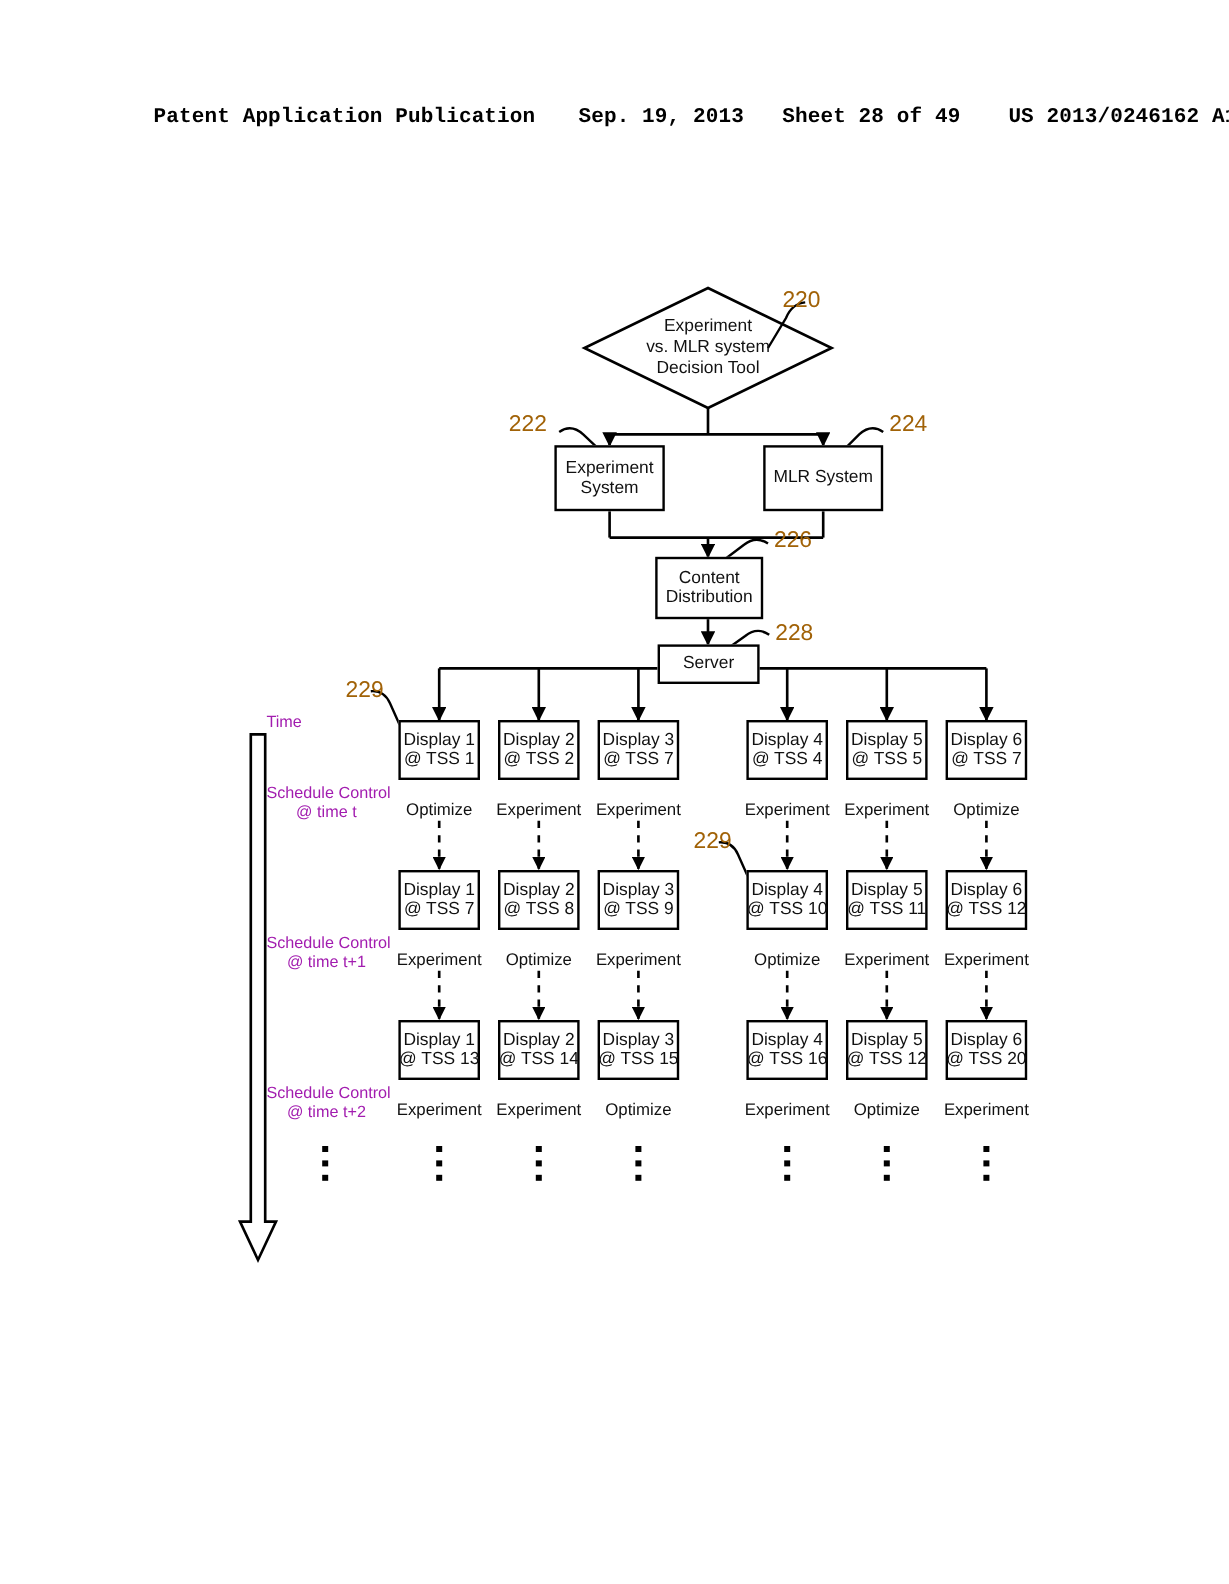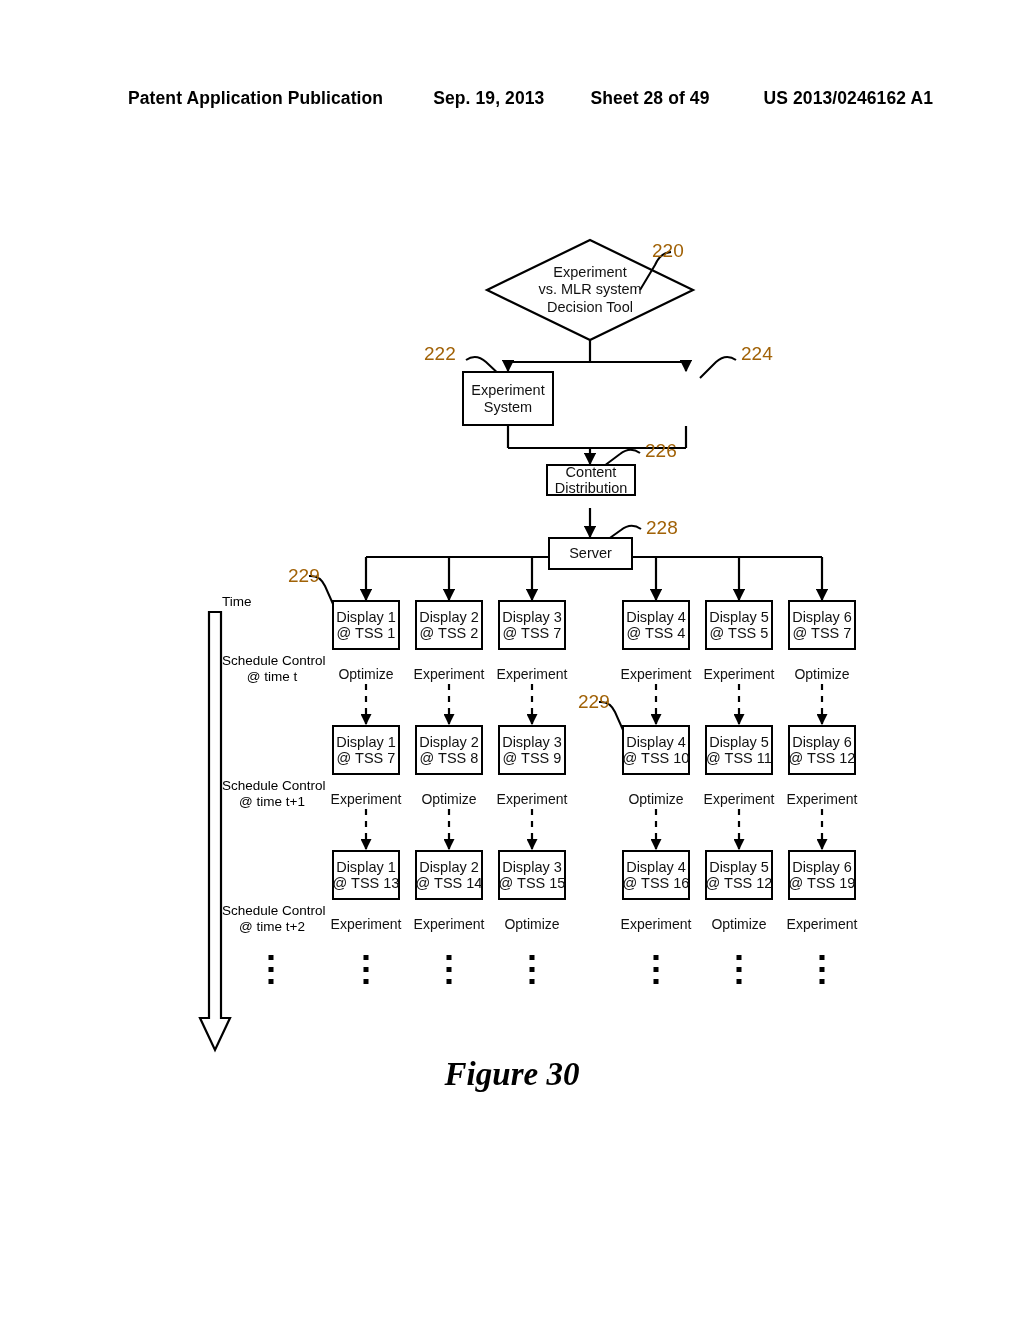--- a/index.html
+++ b/index.html
@@ -17,28 +17,27 @@
     overflow: hidden;
   }
 
   
   #page-header {
     position: absolute;
     top: 88px;
     left: 128px;
     width: 768px;
     height: 26px;
-    font-family: Liberation Sans, sans-serif;
+    font-family: Liberation Mono, monospace;
     font-weight: bold;
     font-size: 17.5px;
     letter-spacing: 0.1px;
     white-space: nowrap;
     display: flex;
     align-items: baseline;
-    gap: 14px;
   }
   #page-header .h-pub   { }
   #page-header .h-date  { margin-left: 36px; }
   #page-header .h-sheet { margin-left: 32px; }
   #page-header .h-num   { margin-left: 40px; }
 
   
   #figure {
     position: absolute;
     left: 0;
@@ -99,21 +98,21 @@
     color: #a16207;
     white-space: nowrap;
   }
 
   
   .side-label {
     position: absolute;
     font-size: 13.5px;
     line-height: 1.22;
     text-align: center;
-    color: #000000;
+    color: #a21caf;
     white-space: nowrap;
   }
 
   
   .status {
     position: absolute;
     font-size: 14px;
     text-align: center;
     color: #111;
     white-space: nowrap;
@@ -229,22 +228,25 @@
       <span class="ln">vs. MLR system</span>
       <span class="ln">Decision Tool</span>
     </div>
   </div>
 
   <div class="node" style="left:462px; top:371px; width:92px; height:55px;">
     <span class="ln">Experiment</span>
     <span class="ln">System</span>
   </div>
 
-
-  <div class="node" style="left:546px; top:464px; width:90px; height:32px;">
+  <div class="node" style="left:636px; top:371px; width:100px; height:55px;">
+    <span class="ln">MLR System</span>
+  </div>
+
+  <div class="node" style="left:546px; top:464px; width:90px; height:52px;">
     <span class="ln">Content</span>
     <span class="ln">Distribution</span>
   </div>
 
   <div class="node" style="left:548px; top:537px; width:85px; height:33px;">
     <span class="ln">Server</span>
   </div>
 
   <div class="node" style="left:332px; top:600px; width:68px; height:50px;">
     <span class="ln">Display 1</span>
@@ -325,21 +327,21 @@
   <div class="node" style="left:622px; top:850px; width:68px; height:50px;">
     <span class="ln">Display 4</span>
     <span class="ln">@ TSS 16</span>
   </div>
   <div class="node" style="left:705px; top:850px; width:68px; height:50px;">
     <span class="ln">Display 5</span>
     <span class="ln">@ TSS 12</span>
   </div>
   <div class="node" style="left:788px; top:850px; width:68px; height:50px;">
     <span class="ln">Display 6</span>
-    <span class="ln">@ TSS 19</span>
+    <span class="ln">@ TSS 20</span>
   </div>
 
   <div class="status" style="left:366px; top:916px;">Experiment</div>
   <div class="status" style="left:449px; top:916px;">Experiment</div>
   <div class="status" style="left:532px; top:916px;">Optimize</div>
   <div class="status" style="left:656px; top:916px;">Experiment</div>
   <div class="status" style="left:739px; top:916px;">Optimize</div>
   <div class="status" style="left:822px; top:916px;">Experiment</div>
 
   <div class="vdots" style="left:271px; top:955px;">
@@ -396,15 +398,14 @@
   </div>
 
   <div class="ref" style="left:652px; top:240px;">220</div>
   <div class="ref" style="left:424px; top:343px;">222</div>
   <div class="ref" style="left:741px; top:343px;">224</div>
   <div class="ref" style="left:645px; top:440px;">226</div>
   <div class="ref" style="left:646px; top:517px;">228</div>
   <div class="ref" style="left:288px; top:565px;">229</div>
   <div class="ref" style="left:578px; top:691px;">229</div>
 
-  <div id="fig-caption">Figure 30</div>
 
 </div>
 
 </body></html>

